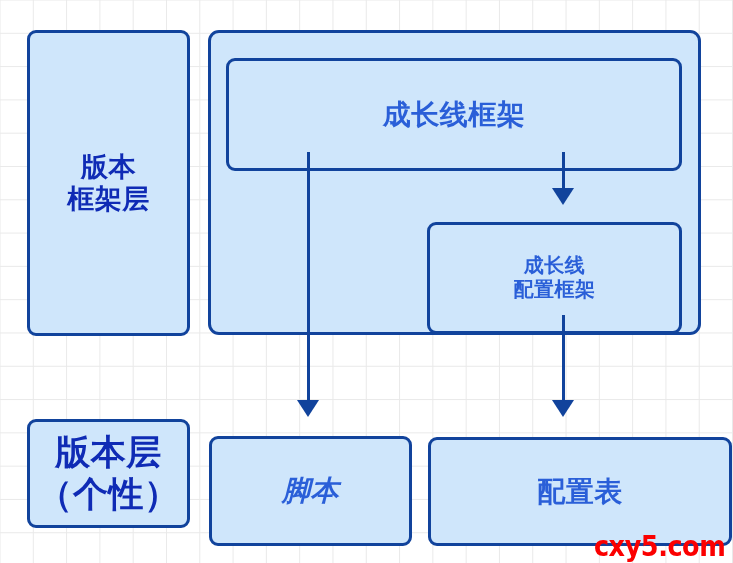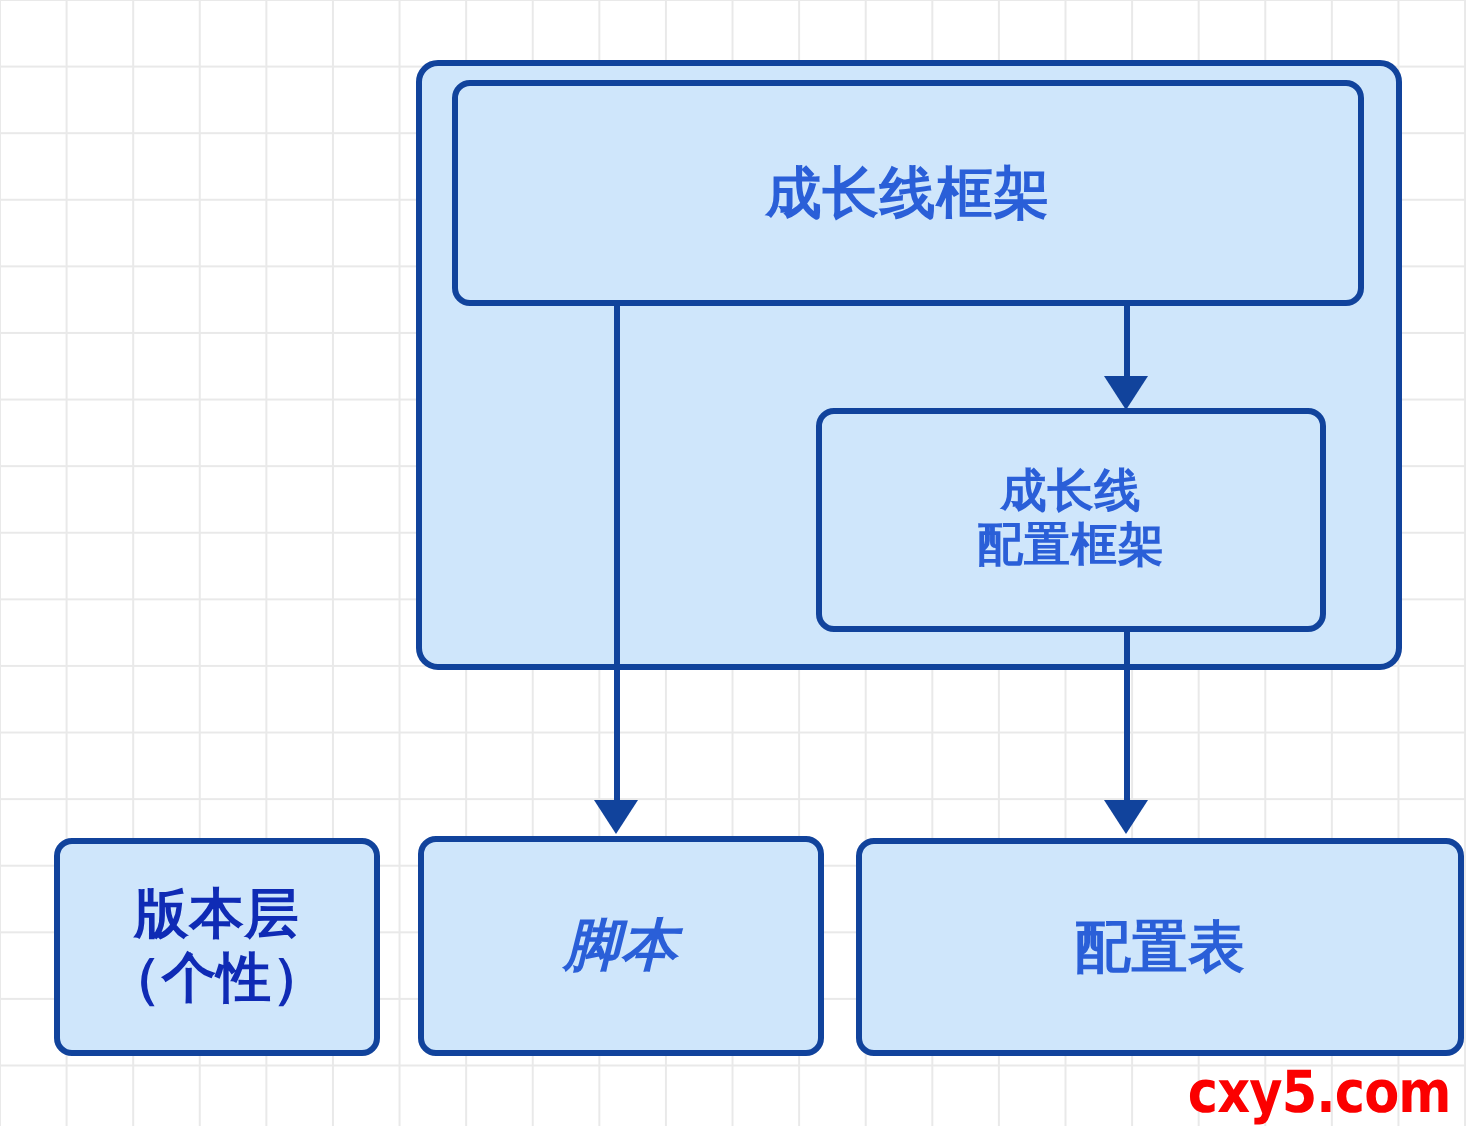--- a/index.html
+++ b/index.html
@@ -34,21 +34,21 @@
     text-align: center;
     line-height: 1.18;
     font-weight: bold;
     letter-spacing: 0.5px;
   }
   .node .label { display: block; width: 100%; white-space: pre-line; }
 
   
   .navy { color: #0f2bb5; }
   
-  .royal { color: #2a5fd8; }
+  .royal { color: #2a5fd8; margin-top: 18px; }
 
   
   #node-version-framework-layer {
     left: 27px;  top: 30px;  width: 163px; height: 306px;
     font-size: 27px;
   }
 
   #group-growth-framework {
     left: 208px; top: 30px;  width: 493px; height: 305px;
     border-radius: 11px;
@@ -56,28 +56,28 @@
     justify-content: flex-start;
   }
 
   #node-growth-framework {
     left: 226px; top: 40px;  width: 456px; height: 113px;
     font-size: 28px;
     border-radius: 9px;
   }
 
   #node-growth-config-framework {
-    left: 408px; top: 204px; width: 255px; height: 112px;
-    font-size: 23px;
+    left: 427px; top: 204px; width: 255px; height: 112px;
+    font-size: 20px;
     border-radius: 9px;
   }
 
   #node-version-layer {
     left: 27px;  top: 419px; width: 163px; height: 109px;
-    font-size: 27px;
+    font-size: 35px;
   }
 
   #node-script {
     left: 209px; top: 418px; width: 203px; height: 110px;
     font-size: 28px;
     font-style: italic;
   }
 
   #node-config-table {
     left: 428px; top: 419px; width: 304px; height: 109px;
@@ -125,20 +125,24 @@
     transform-origin: right bottom;
     line-height: 1;
     user-select: none;
   }
 </style>
 </head>
 <body>
 
 <div id="canvas">
 
+  <div class="node navy" id="node-version-framework-layer">
+    <span class="label">版本
+框架层</span>
+  </div>
 
   <div class="node" id="group-growth-framework"></div>
 
   <div class="node royal" id="node-growth-framework">
     <span class="label">成长线框架</span>
   </div>
 
   <div class="node royal" id="node-growth-config-framework">
     <span class="label">成长线
 配置框架</span>

